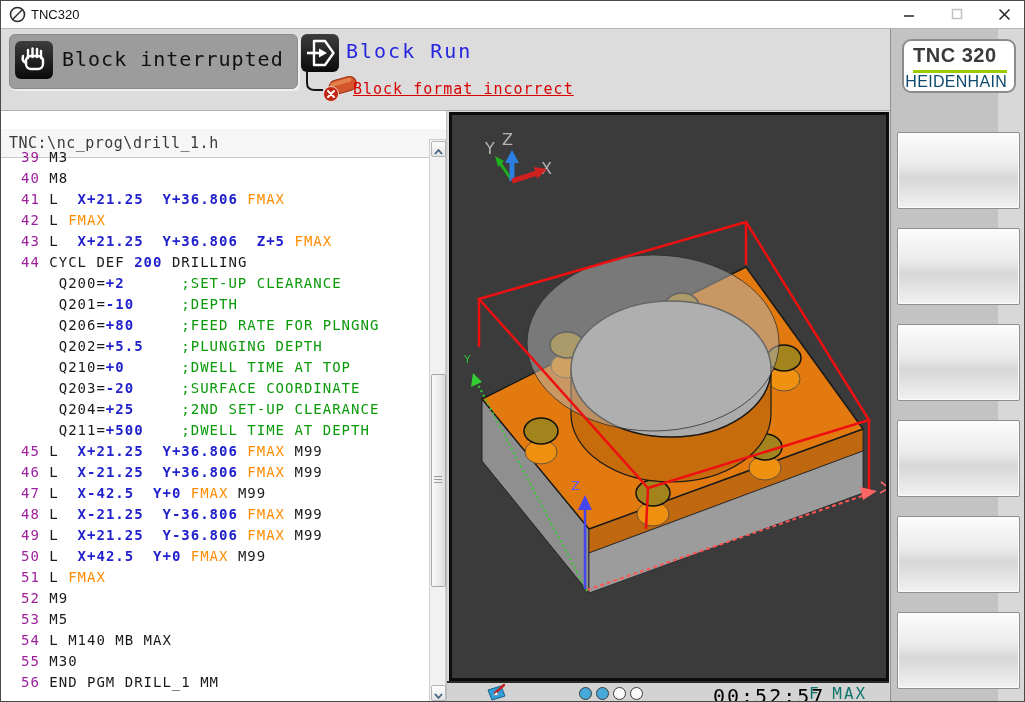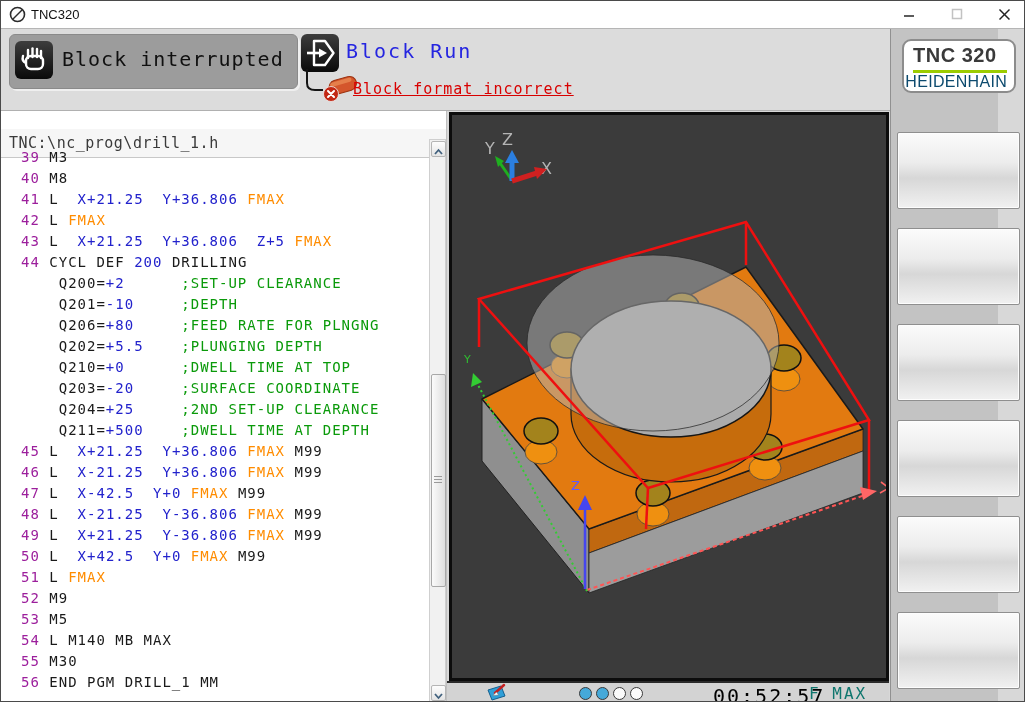--- a/index.html
+++ b/index.html
@@ -28,21 +28,21 @@
   .brand-rule{position:absolute;left:9px;top:29px;width:94px;height:3px;}
   .brand-company{position:absolute;right:7px;top:32px;font-size:16px;font-weight:normal;color:#0c4a6e;letter-spacing:0.3px;}
   .softkey{position:absolute;left:6px;width:123px;height:77px;border:1px solid #8f8f8f;border-radius:2px;box-sizing:border-box;
     background:linear-gradient(180deg,#fbfbfb 0%,#ececec 40%,#d7d7d7 60%,#f1f1f1 100%);box-shadow:inset 0 0 0 1px #fdfdfd;}
   
   .code-pane{position:absolute;left:0;top:110px;width:446px;height:592px;background:#ffffff;box-sizing:border-box;border-right:1px solid #c0c0c0;}
   .code-path{position:absolute;left:0;top:0;width:100%;height:29px;background:#f6f6f6;border-bottom:1px solid #c8c8c8;box-sizing:border-box;
     font-family:"DejaVu Sans Mono",monospace;font-size:15px;letter-spacing:0.5px;color:#3a3a3a;line-height:29px;padding-left:8px;margin-top:18px;}
   .code-lines{position:absolute;left:20px;top:36px;font-family:"DejaVu Sans Mono",monospace;font-size:14px;letter-spacing:1px;line-height:21px;white-space:pre;}
   .tok-num{color:var(--tok-line_number,#9c1f9c);}
-  .tok-val{color:var(--tok-value,#2222cc);}
+  .tok-val{color:var(--tok-value,#2222cc);font-weight:bold;}
   .tok-fmax{color:var(--tok-rapid,#ff8c00);}
   .tok-com{color:var(--tok-comment,#0a9a0a);}
   .tok-txt{color:var(--tok-text,#1a1a1a);}
   
   .scrollbar{position:absolute;left:428px;top:138px;width:17px;height:564px;background:#f1f1f1;border:1px solid #cfcfcf;box-sizing:border-box;}
   .sb-btn{position:absolute;left:1px;width:13px;height:14px;background:linear-gradient(180deg,#fdfdfd,#e4e4e4);border:1px solid #b5b5b5;border-radius:2px;text-align:center;}
   .sb-thumb{position:absolute;left:1px;top:234px;width:13px;height:211px;background:linear-gradient(90deg,#fbfbfb,#dedede);border:1px solid #a8a8a8;border-radius:2px;}
   .sb-grip{position:absolute;left:2px;width:8px;height:1px;background:#9a9a9a;}
   
   .view3d{position:absolute;left:448px;top:111px;width:440px;height:569px;border:3px solid #0c0c0c;box-sizing:border-box;background:#3b3b3b;}

